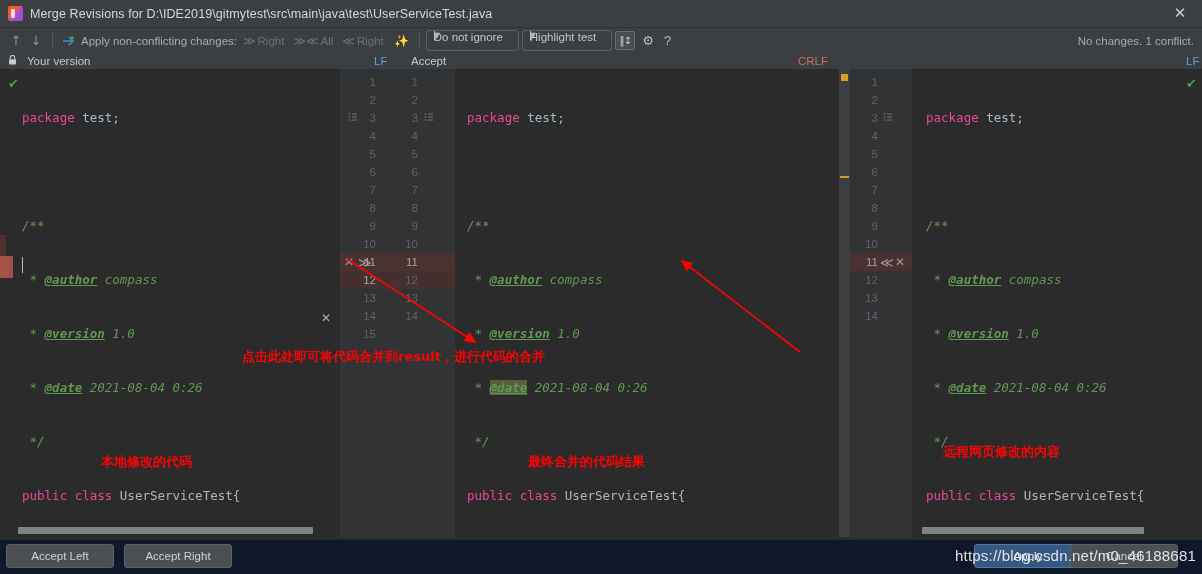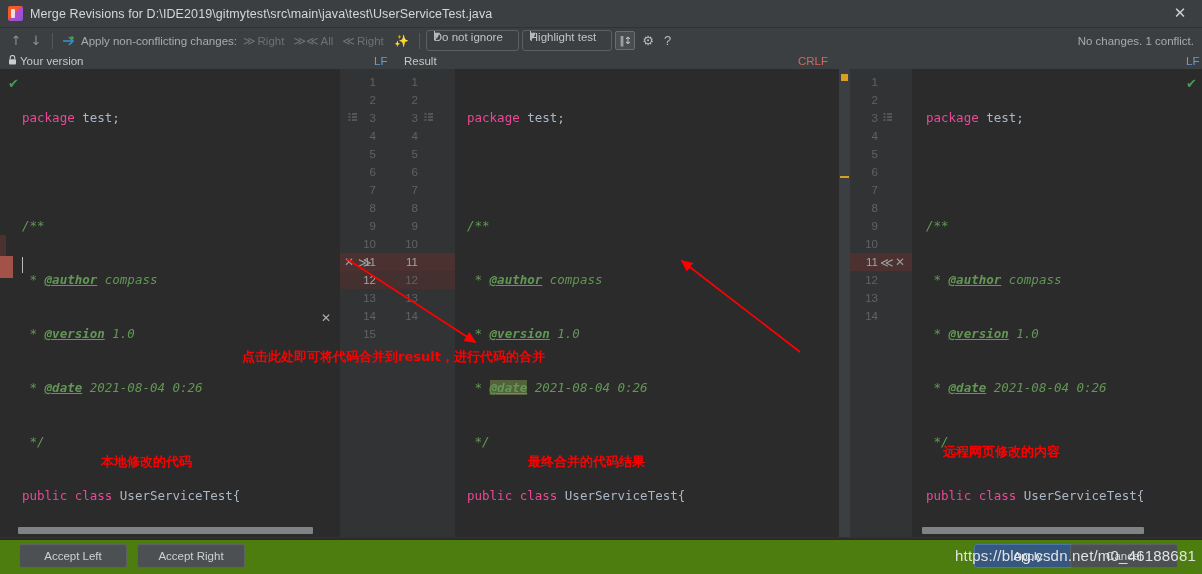--- a/index.html
+++ b/index.html
@@ -44,21 +44,21 @@
             display:flex;align-items:center;justify-content:center;margin-right:7px;}
   .icon-box span{font-size:10px;color:#c9cbcc;font-family:"DejaVu Sans",sans-serif;letter-spacing:-1px;}
   .gear{color:#b9bbbc;font-size:13px;font-family:"DejaVu Sans",sans-serif;margin-right:10px;}
   .qmark{color:#b9bbbc;font-size:13px;margin-right:6px;}
   .tb-right{position:absolute;right:8px;color:#a8aaab;font-size:11.5px;white-space:nowrap;}
 
   
   .headers{height:16px;flex:0 0 16px;display:flex;background:#3c3f41;font-size:11.5px;position:relative;}
   .hdr{display:flex;align-items:center;height:16px;position:absolute;white-space:nowrap;}
   .lockico{font-size:10px;color:#cccccc;margin-right:3px;font-family:"DejaVu Sans",sans-serif;}
-  .hdr-txt{color:#c6c8c9;}
+  .hdr-txt{color:#c6c8c9;margin-left:7px;}
   .lf{color:#5f9fd6;}
   .crlf{color:#d1685f;}
 
   
   .editors{flex:1 1 auto;display:flex;min-height:0;background:#2b2b2b;position:relative;}
 
   .pane{position:relative;display:flex;min-width:0;background:#2b2b2b;overflow:hidden;}
   .pane.left{width:340px;flex:0 0 340px;}
   .pane.gutterwrap{width:115px;flex:0 0 115px;background:#313335;}
   .pane.mid{flex:1 1 auto;}
@@ -108,22 +108,22 @@
 
   
   .anno{position:absolute;color:#ff0000;font-size:13px;white-space:nowrap;
         font-family:"DejaVu Sans","Liberation Sans",sans-serif;font-weight:bold;}
   svg.arrows{position:absolute;left:0;top:0;pointer-events:none;}
 
   
   .hscroll{position:absolute;bottom:3px;height:7px;background:#808385;border-radius:1px;}
 
   
-  .bottom{height:36px;flex:0 0 36px;background:#4d7c0f;display:flex;align-items:center;
-          padding:0 19px;position:relative;border-top:1px solid #323232;}
+  .bottom{height:36px;flex:0 0 36px;background:#0f172a;display:flex;align-items:center;
+          padding:0 6px;position:relative;border-top:1px solid #323232;}
   .btn{height:22px;min-width:84px;padding:0 11px;border:1px solid #5e6162;border-radius:3px;
        background:#4c5052;color:#cfd1d2;font-size:11.5px;display:flex;align-items:center;
        justify-content:center;margin-right:10px;}
   .btn.blue{background:#365880;border-color:#4a76a8;color:#e9ecef;}
   .btn.right{position:absolute;}
   .watermark{position:absolute;right:6px;top:9px;color:#e8e8e8;font-size:15px;
              font-family:"Liberation Sans",sans-serif;letter-spacing:.2px;opacity:.96;}
   .topline{position:absolute;left:0;right:0;top:0;height:2px;background:#2b2b2b;}
 </style>
 </head>
@@ -183,21 +183,21 @@
     <div class="hdr" style="left:8px;">
       <span class="lockico">
         <svg width="9" height="10" viewBox="0 0 9 10">
             <path d="M2.2 4.2V2.8a2.3 2.3 0 014.6 0v1.4" stroke="#cccccc" stroke-width="1.1" fill="none"></path>
             <rect x="1" y="4.2" width="7" height="5.2" rx="1" fill="#cccccc"></rect>
           </svg>
       </span>
       <span class="hdr-txt">Your version</span>
     </div>
     <div class="hdr lf" style="left:374px;">LF</div>
-    <div class="hdr hdr-txt" style="left:404px;">Result</div>
+    <div class="hdr hdr-txt" style="left:404px;">Accept</div>
     <div class="hdr crlf" style="left:798px;">CRLF</div>
     <div class="hdr lf" style="left:1186px;">LF</div>
   </div>
 
   <div class="editors">
 
     <div class="pane left">
       <div class="leftmark" style="top:166px;height:38px;"></div>
       <div class="leftblock" style="top:187px;"></div>
       <div class="okcheck" style="left:8px;top:7px;">✔</div>

